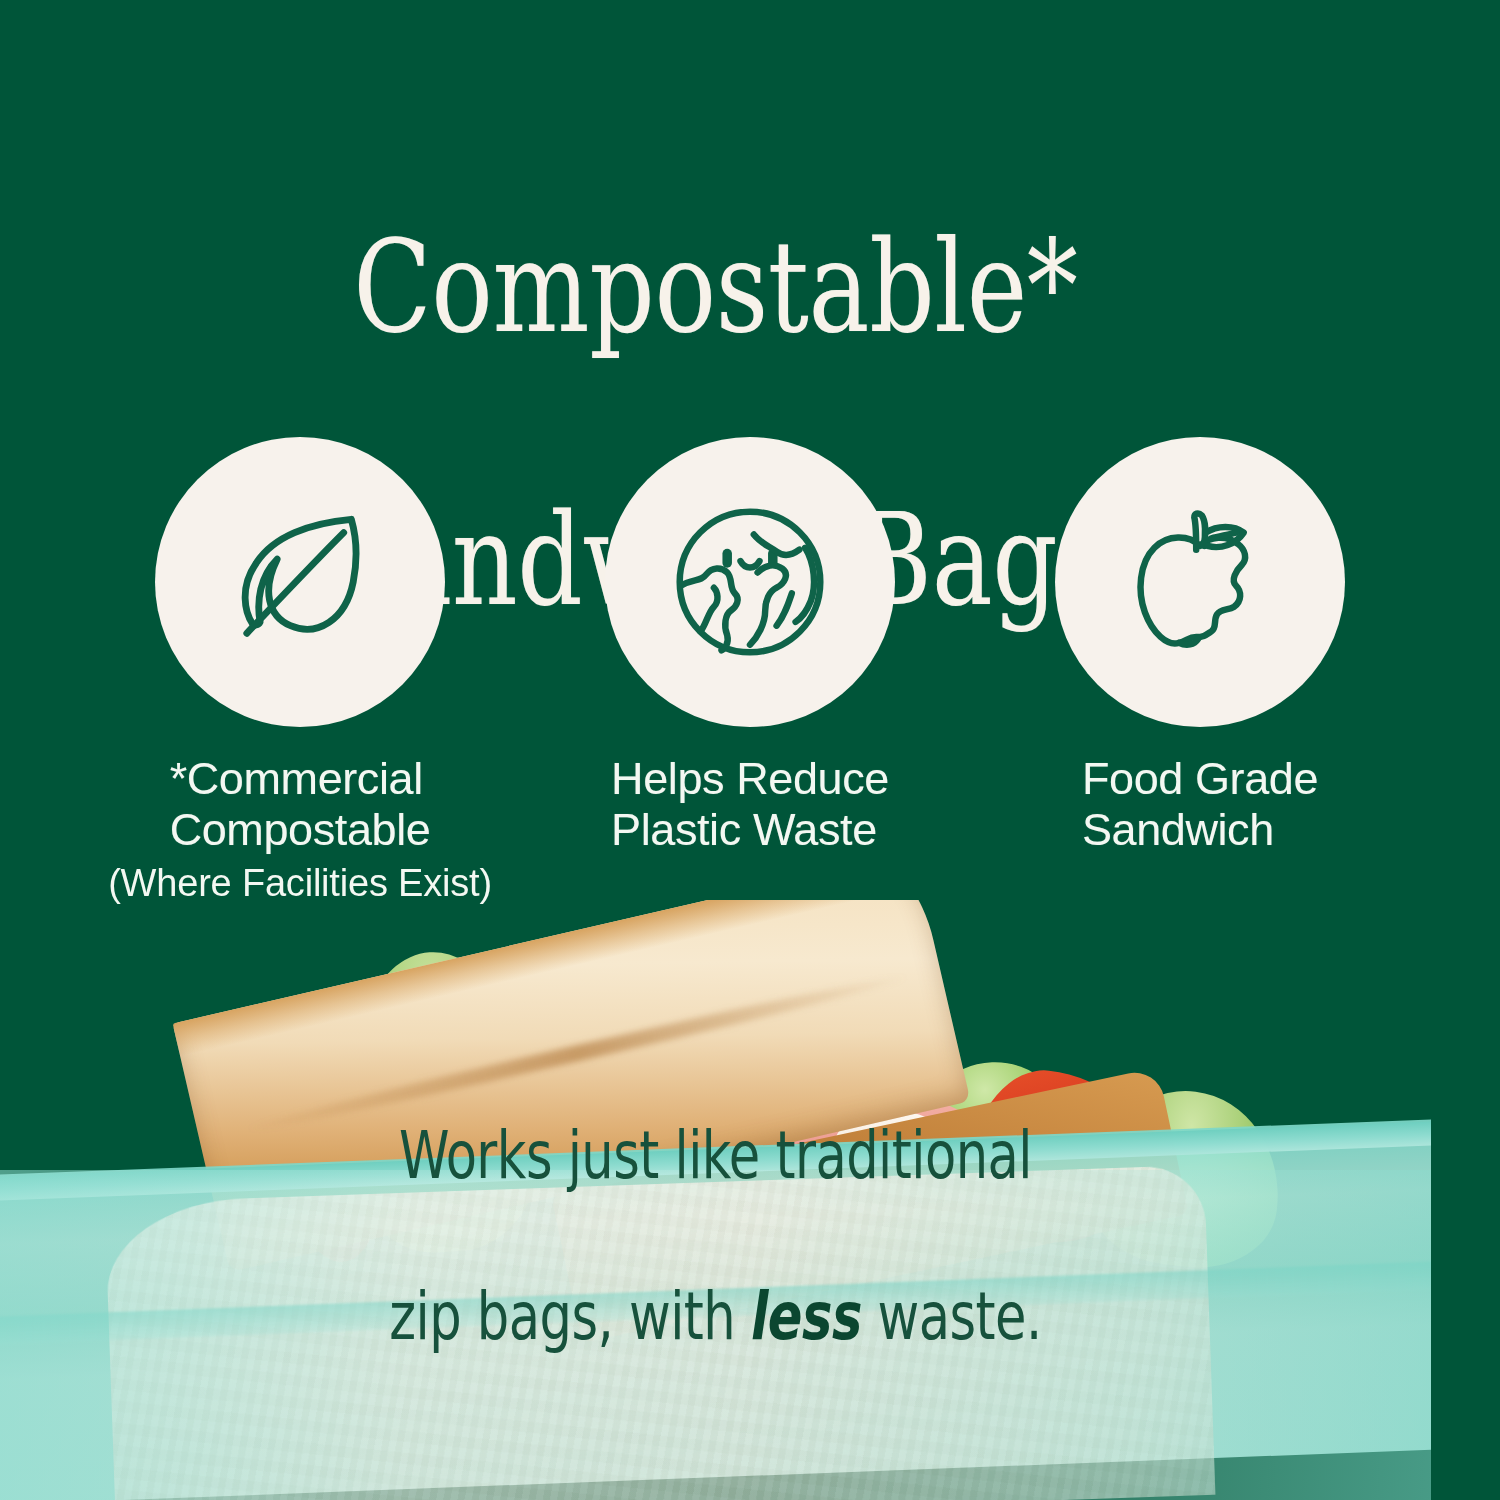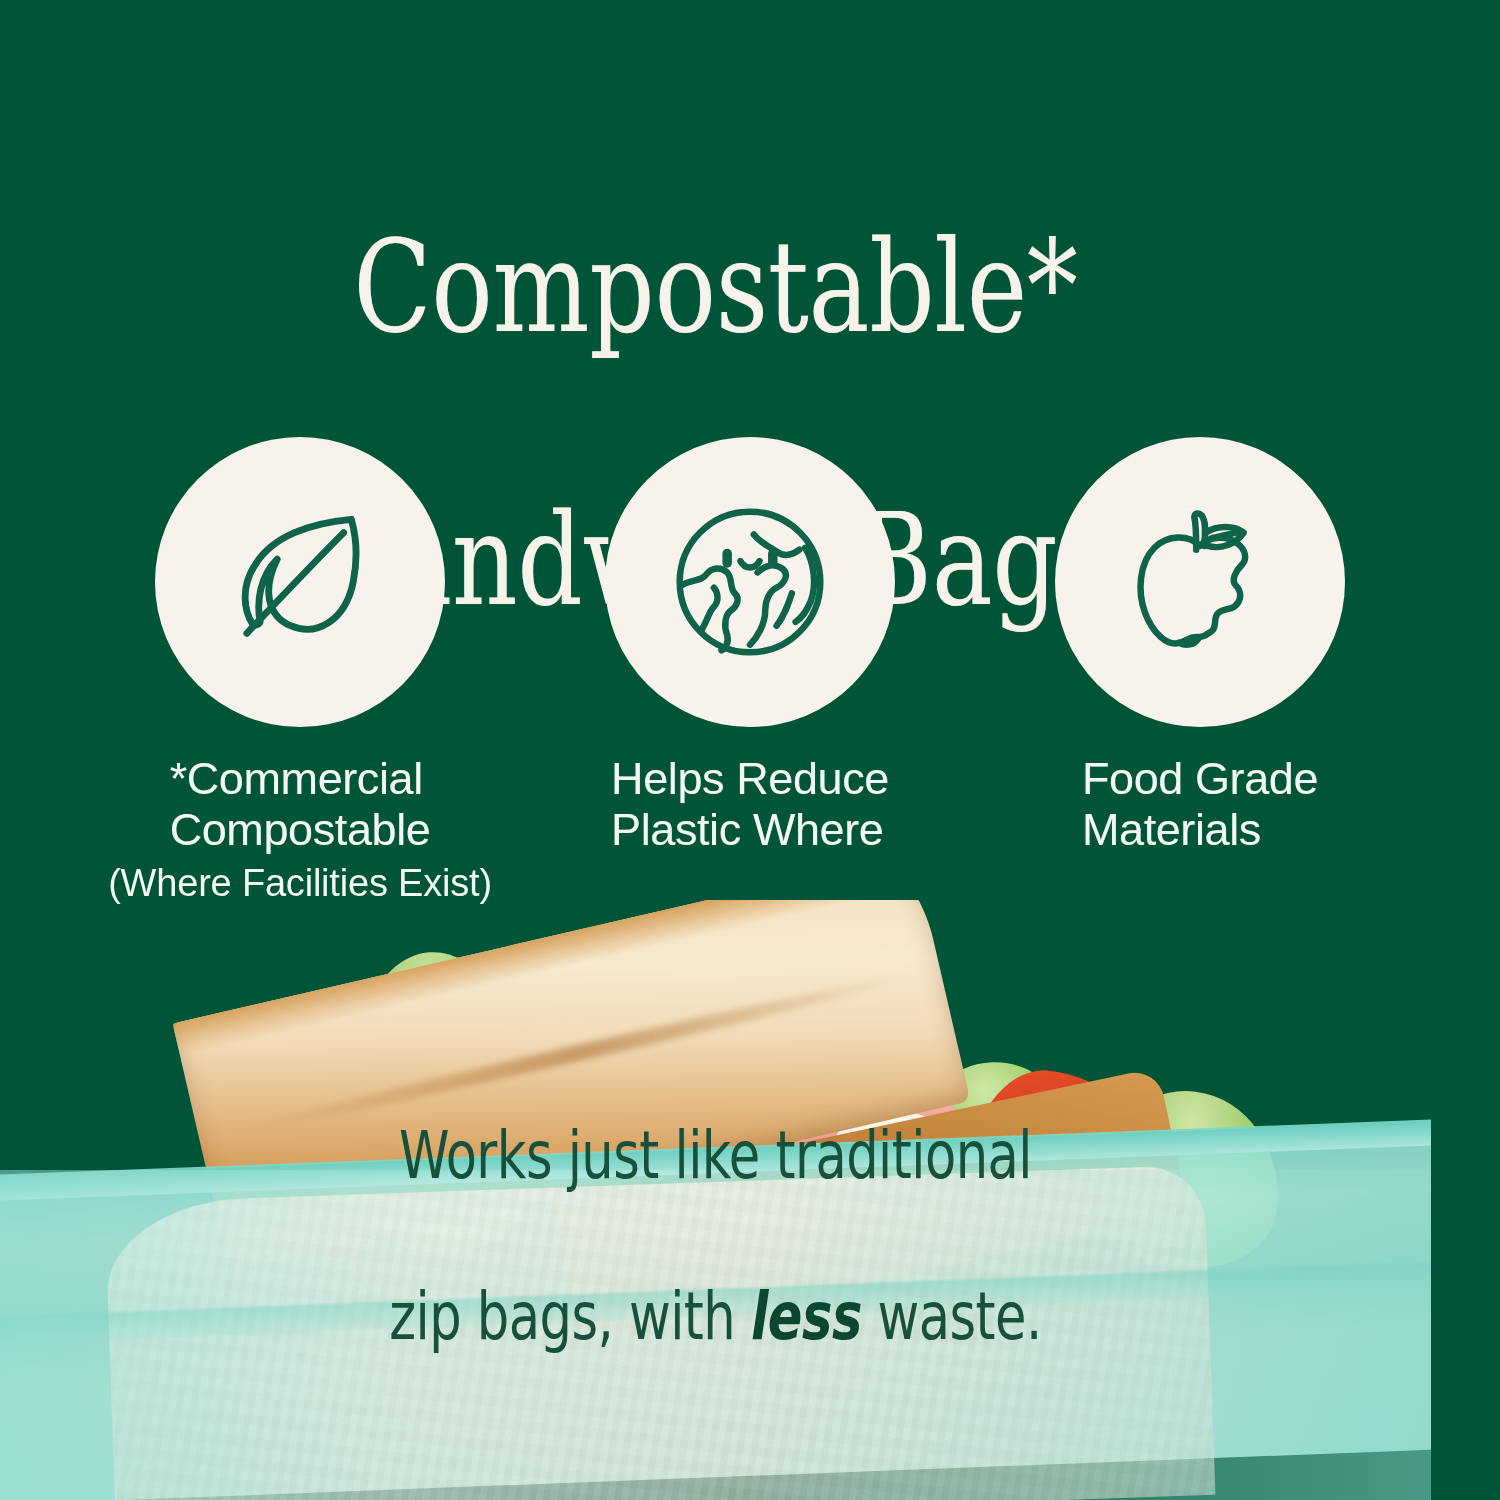--- a/index.html
+++ b/index.html
@@ -361,21 +361,21 @@
             <path d="M24 76 C27 72 28 66 31 63 C34 60 33 55 31 53"></path>
             <path d="M52 25 C56 30 60 31 64 34 C68 37 72 36 76 33"></path>
             <path d="M54 45 C58 41 63 40 67 43 C71 46 68 51 64 53
                      C60 55 58 60 58 65 C58 72 54 79 50 83"></path>
             <path d="M79 32 C84 40 85 52 82 60 C80 65 77 69 74 71"></path>
             <path d="M72 56 C70 62 68 68 64 73"></path>
           </svg>
         </span>
       </div>
       <div class="caption">Helps Reduce
-Plastic Where</div>
+Plastic Waste</div>
     </div>
 
     <div class="feature">
       <div class="badge">
         <span>
           <svg width="190" height="190" viewBox="0 0 100 100" fill="none" stroke="#0F6349" stroke-width="3.4" stroke-linecap="round" stroke-linejoin="round">
 
             <path d="M50 31 C44 25 33 25 26 32 C18 40 17 55 21 66
                      C25 77 33 84 39 82 C43 81 44 79 48 79
                      C52 79 53 78 56 76 C59 74 57 70 59 67
@@ -387,21 +387,21 @@
                      C53 18 53 25 52 31"></path>
 
             <path d="M53 24 C59 20 68 20 73 24 C69 30 61 33 54 31"></path>
             <path d="M56 27 C60 26 65 25 69 24"></path>
 
             <path d="M39 82 C43 84 47 83 49 80"></path>
           </svg>
         </span>
       </div>
       <div class="caption">Food Grade
-Materials</div>
+Sandwich</div>
     </div>
 
   </div>
 
   <div class="photo">
 
     <div class="sandwich">
       <div class="cuke c1"></div>
       <div class="sauce s1"></div>
       <div class="lettuce l1"></div>

